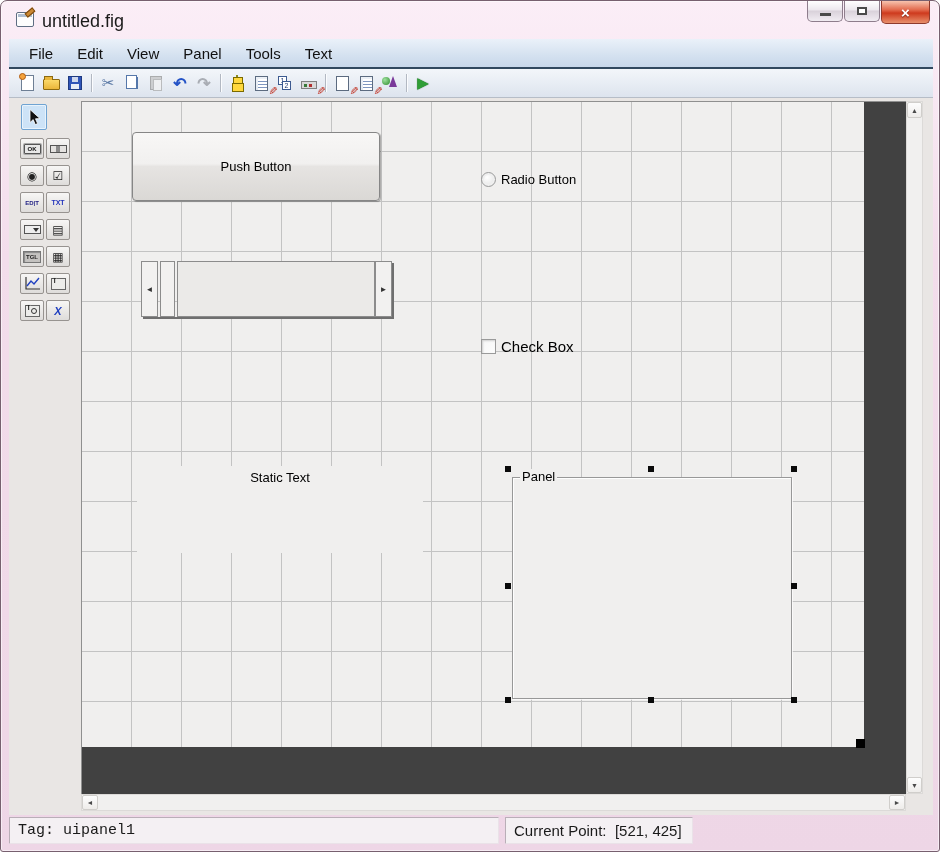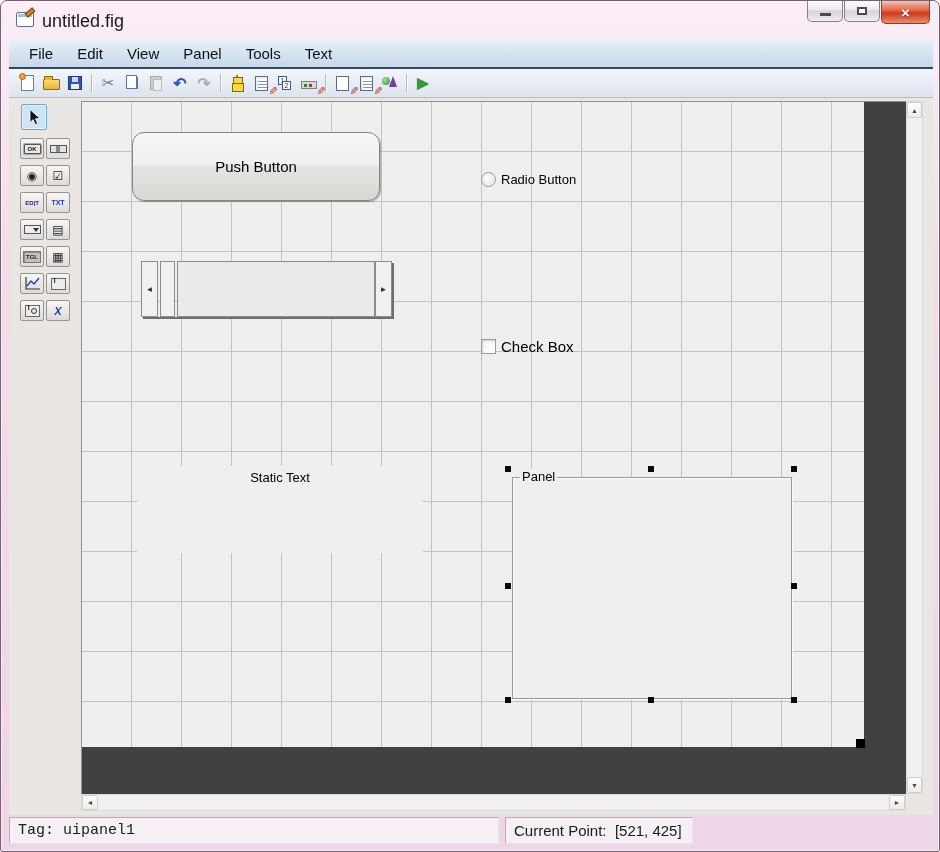--- a/index.html
+++ b/index.html
@@ -116,24 +116,24 @@
   .viewport { position:absolute; left:72px; top:3px; width:825px; height:693px;
     border-left:1px solid #8f8f8f; border-top:1px solid #8f8f8f; background:#414141; overflow:hidden; }
   .fig-canvas { position:absolute; left:0; top:0; width:782px; height:645px; background-color:#f0efee;
     background-image:linear-gradient(to right,#c3c3c3 1px,transparent 1px),
                      linear-gradient(to bottom,#c3c3c3 1px,transparent 1px);
     background-size:50px 50px; background-position:49px 49px; }
   .fig-resize { position:absolute; left:774px; top:637px; width:9px; height:9px; background:#000; z-index:5; }
 
   
   .push-button { position:absolute; left:50px; top:30px; width:248px; height:69px;
-    border:1px solid #868686; border-radius:12px;
+    border:1px solid #868686; border-radius:4px;
     background:linear-gradient(180deg,#f8f7f6 0%,#f1f0ef 46%,#e6e4e2 50%,#dad8d5 100%);
     box-shadow:1px 1px 1px rgba(0,0,0,.3);
-    display:flex; align-items:center; justify-content:center; font-size:15px; color:#000; }
+    display:flex; align-items:center; justify-content:center; font-size:13px; color:#000; }
   .radio-ctl { position:absolute; left:399px; top:70px; display:flex; align-items:center; font-size:13px; color:#000; }
   .radio-circle { width:15px; height:15px; border-radius:50%; border:1px solid #9a9a9a;
     background:radial-gradient(circle at 40% 35%,#ffffff,#dedede); margin-right:5px;
     box-shadow:inset 0 0 0 2px #efefef; }
   .slider-ctl { position:absolute; left:59px; top:159px; width:251px; height:56px; display:flex;
     box-shadow:2px 2px 0 #6f6f6f; }
   .sl-btn { width:17px; height:100%; background:#f2f1f0; border:1px solid #8c8c8c;
     display:flex; align-items:center; justify-content:center; font-size:8px; color:#333; }
   .sl-thumb { width:15px; height:100%; background:#f2f1f0; border:1px solid #8c8c8c; margin-left:2px; }
   .sl-trough { flex:1; height:100%; background:#ebeae8; border:1px solid #8c8c8c; margin-left:2px; }

